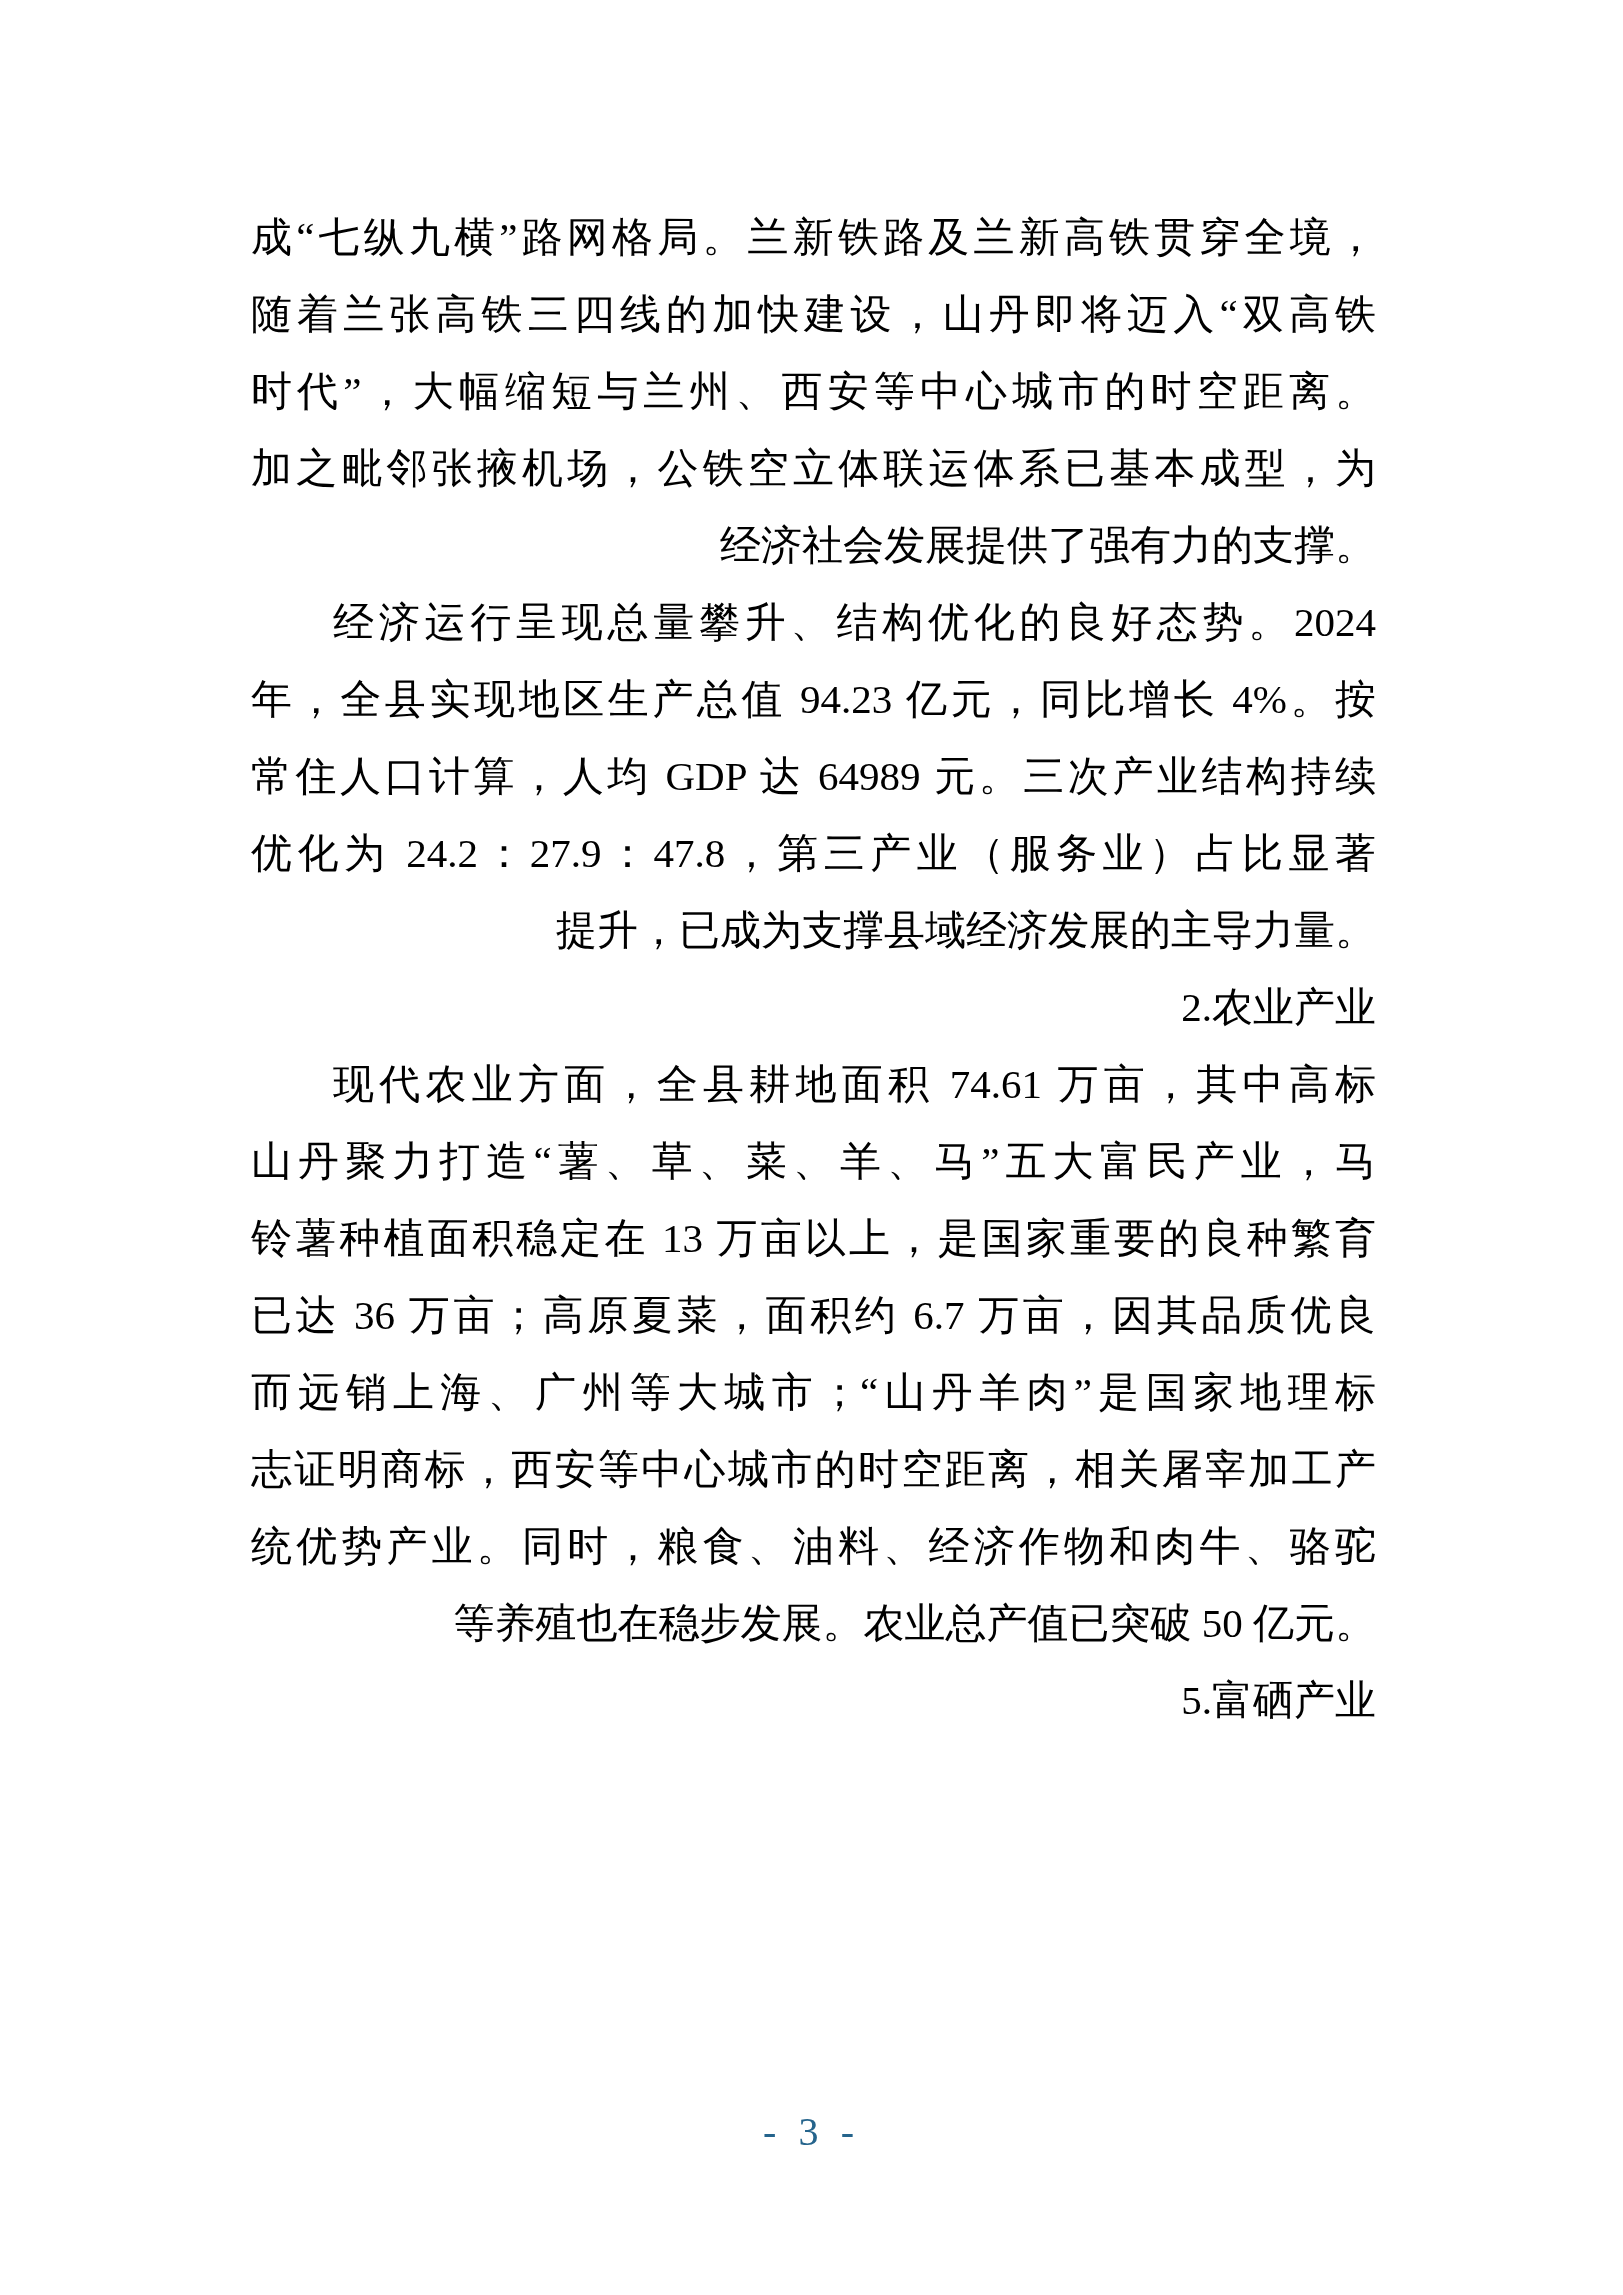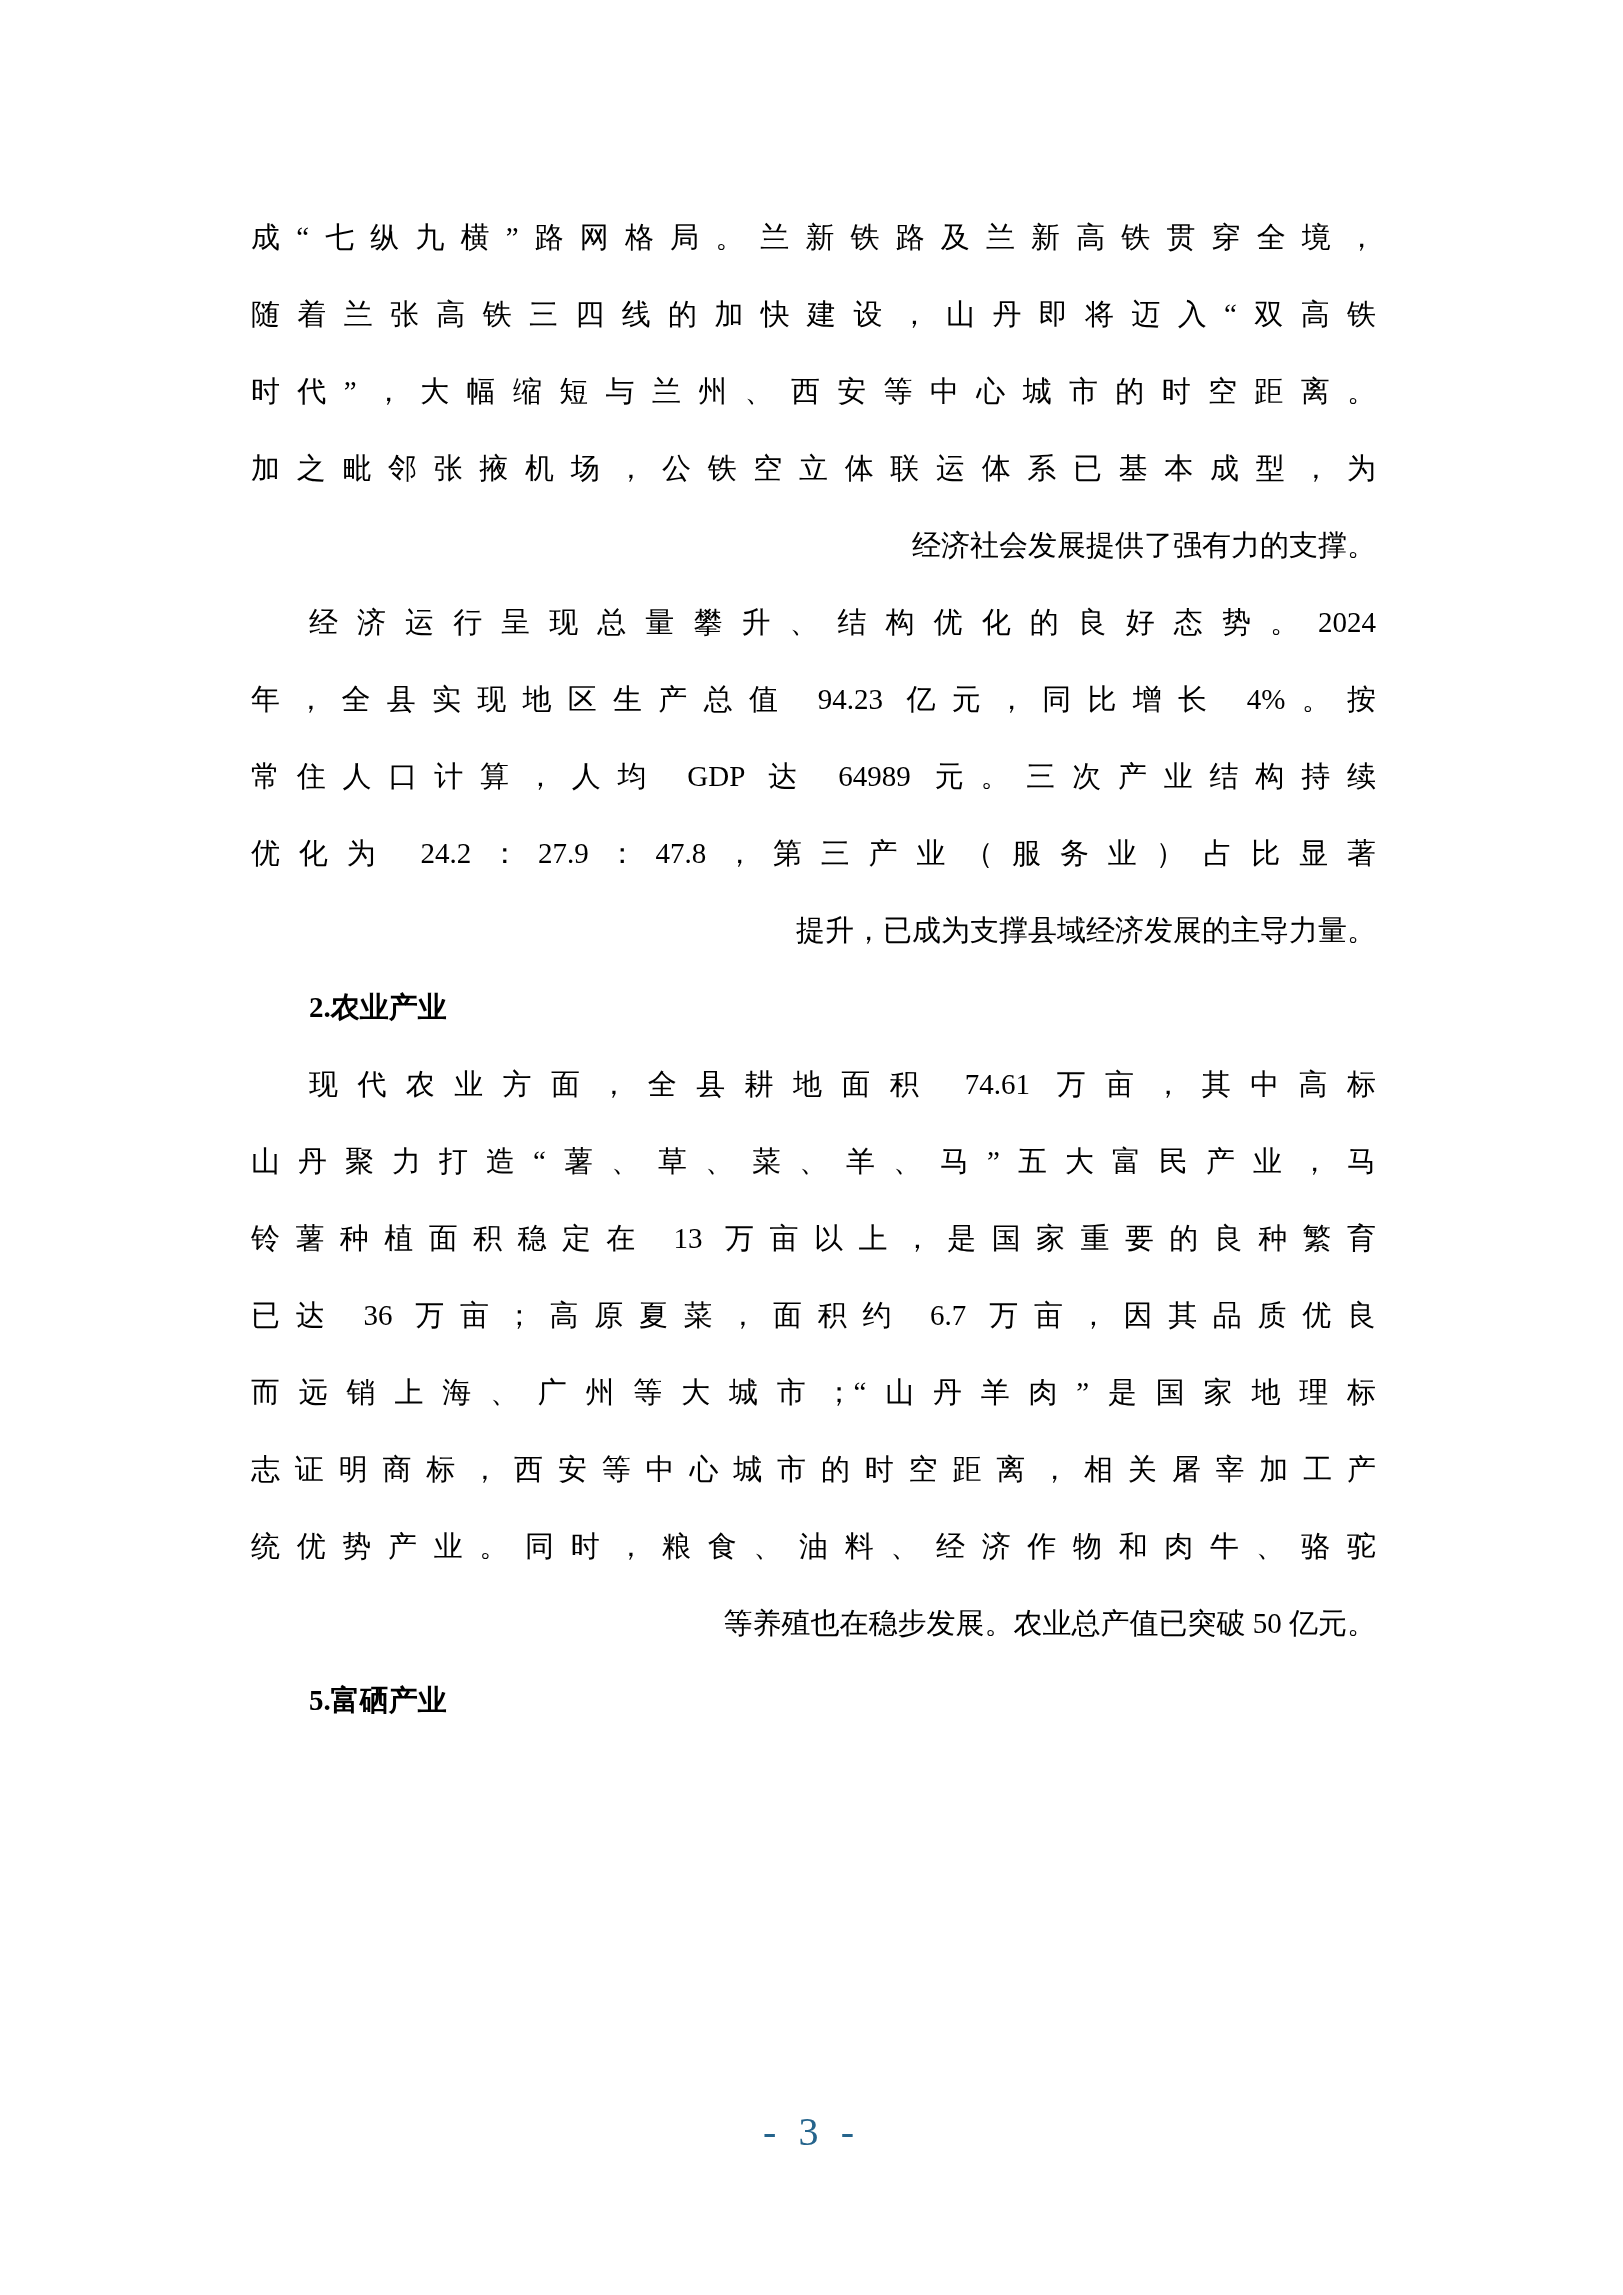--- a/index.html
+++ b/index.html
@@ -16,44 +16,44 @@
     font-family: "Liberation Serif", "DejaVu Serif", serif;
     color: #000000;
   }
   .content {
     position: absolute;
     left: 251px;
     top: 199px;
     width: 1125px;
   }
   .line {
-    font-size: 29px;
+    font-size: 41px;
     line-height: 77px;
     height: 77px;
     white-space: nowrap;
     color: #000000;
   }
   
   .j {
     white-space: normal;
     text-align: justify;
     text-align-last: justify;
     text-justify: inter-character;
   }
   
   .plain {
     text-align: right;
   }
   .indent {
     text-indent: 2em;
   }
   .heading {
-    font-weight: 700;
+    font-weight: 400;
     text-indent: 2em;
-    text-align: left;
+    text-align: right;
   }
   .page-number {
     position: absolute;
     top: 2109px;
     left: 0;
     width: 100%;
     text-align: center;
     font-size: 40px;
     line-height: 46px;
     letter-spacing: 6.1px;

